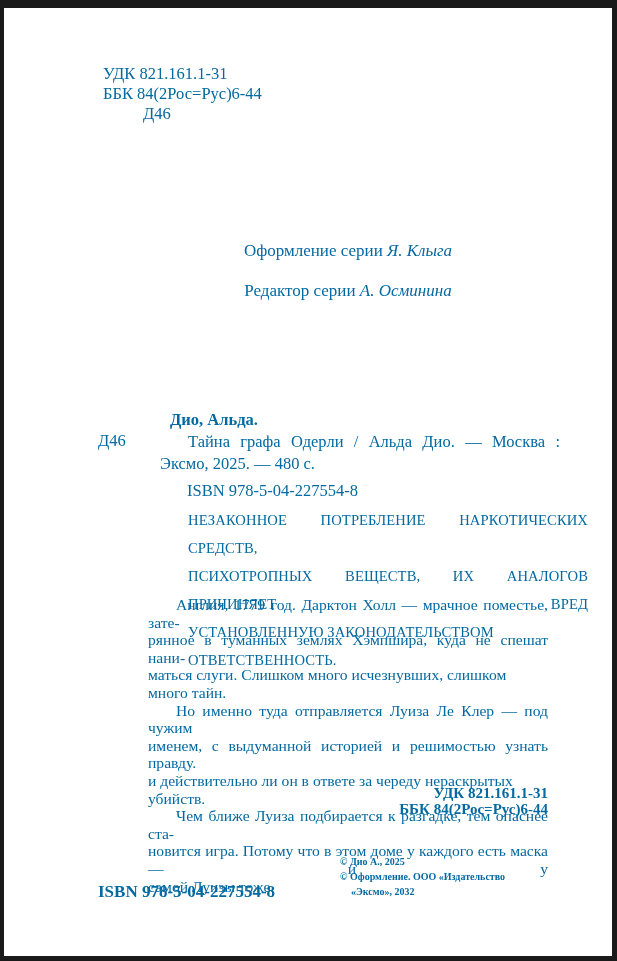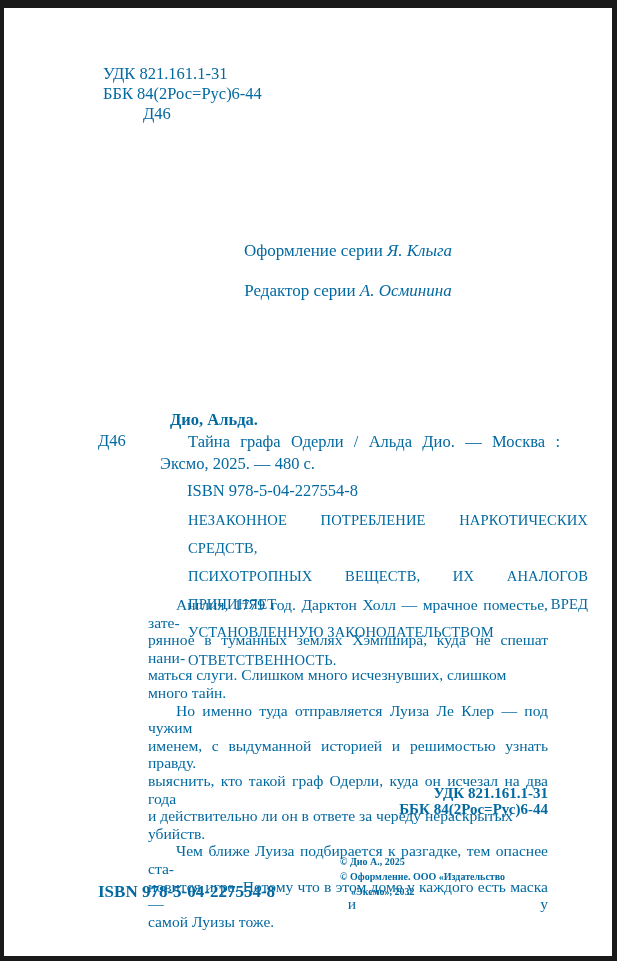--- a/index.html
+++ b/index.html
@@ -72,21 +72,20 @@
     <div class="jline">ПСИХОТРОПНЫХ ВЕЩЕСТВ, ИХ АНАЛОГОВ ПРИЧИНЯЕТ ВРЕД</div>
     <div>УСТАНОВЛЕННУЮ ЗАКОНОДАТЕЛЬСТВОМ ОТВЕТСТВЕННОСТЬ.</div>
   </div>
 
   <div class="abs annotation">
     <div class="jline indent">Англия, 1779 год. Дарктон Холл — мрачное поместье, зате-</div>
     <div class="jline">рянное в туманных землях Хэмпшира, куда не спешат нани-</div>
     <div>маться слуги. Слишком много исчезнувших, слишком много тайн.</div>
     <div class="jline indent">Но именно туда отправляется Луиза Ле Клер — под чужим</div>
     <div class="jline">именем, с выдуманной историей и решимостью узнать правду.</div>
-    <div class="jline">выяснить, кто такой граф Одерли, куда он исчезал на два года</div>
     <div>и действительно ли он в ответе за череду нераскрытых убийств.</div>
     <div class="jline indent">Чем ближе Луиза подбирается к разгадке, тем опаснее ста-</div>
     <div class="jline">новится игра. Потому что в этом доме у каждого есть маска — и у</div>
     <div>самой Луизы тоже.</div>
   </div>
 
   <div class="abs bottom-codes">
     <div>УДК 821.161.1-31</div>
     <div>ББК 84(2Рос=Рус)6-44</div>
   </div>

